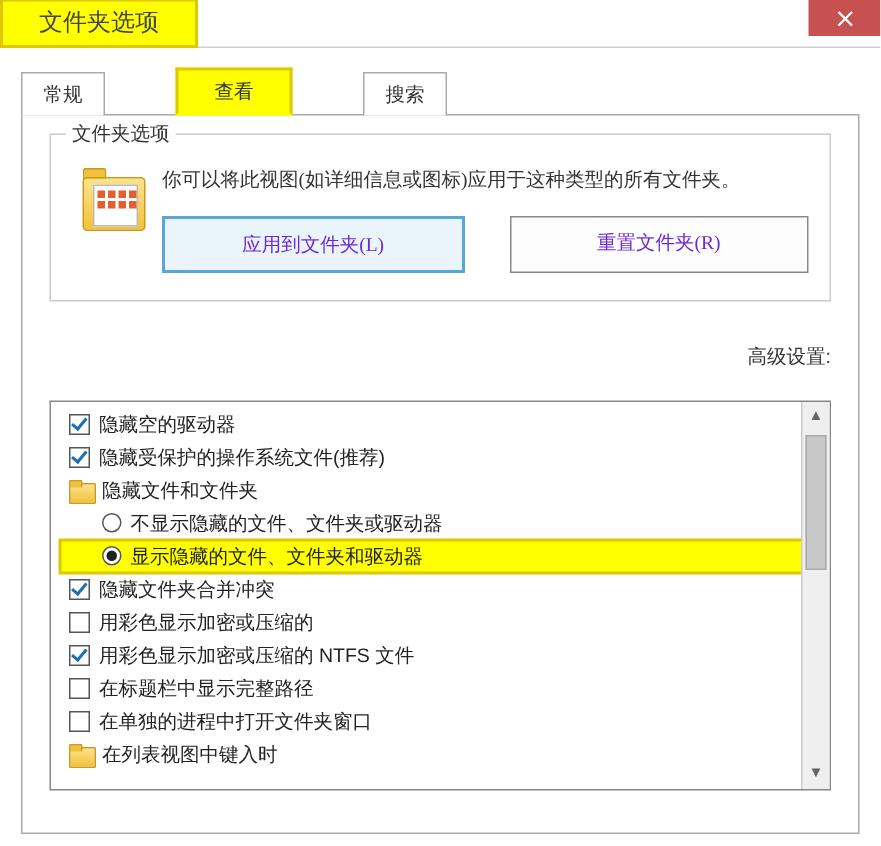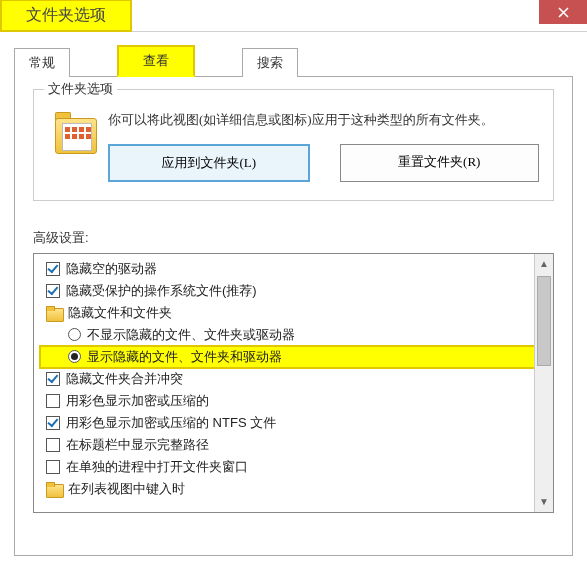--- a/index.html
+++ b/index.html
@@ -117,29 +117,30 @@
     gap: 30px;
     margin-top: 14px;
   }
   .btn {
     flex: 1;
     border: 1px solid #888;
     background: #fdfdfd;
     padding: 8px 0;
     text-align: center;
     cursor: pointer;
-    color: #000000;
+    color: #6d28d9;
   }
   .btn.primary {
     border: 2px solid #5aa6d8;
     background: #eaf4fb;
   }
   .adv-label {
     color: #333;
-    margin-bottom: 6px;
+    margin-bottom: 20px;
+    text-align: right;
   }
   .tree-wrap {
     position: relative;
   }
   .treeview {
     border: 1px solid #888;
     height: 260px;
     overflow: hidden;
     padding: 4px 4px 4px 6px;
     position: relative;

